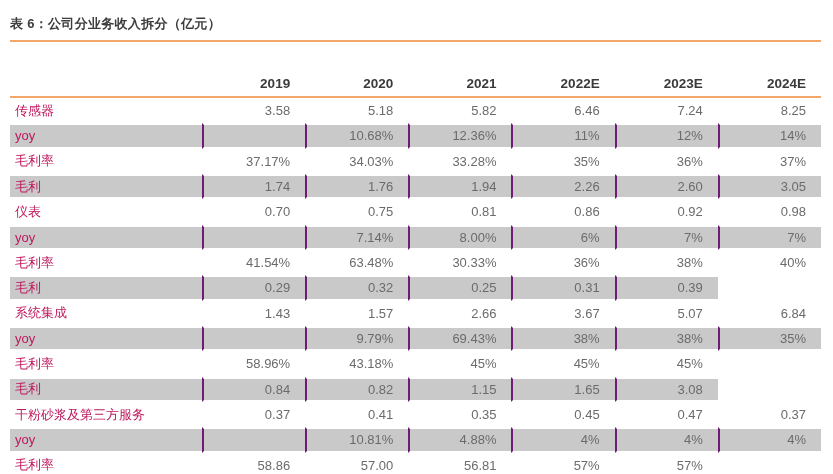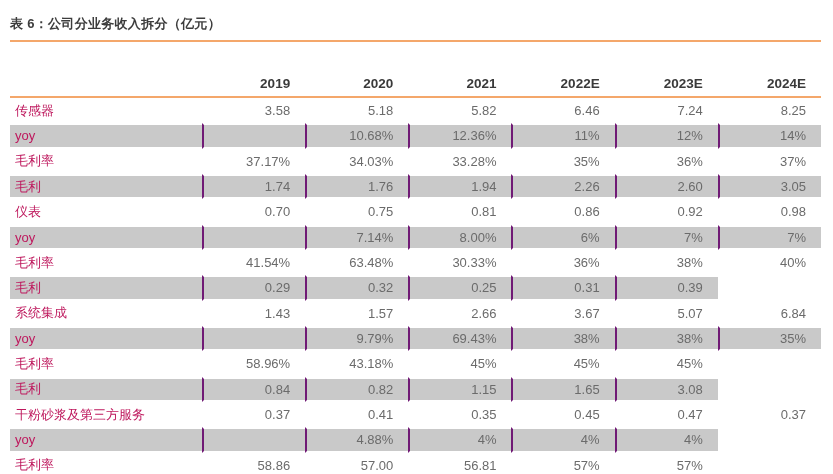--- a/index.html
+++ b/index.html
@@ -194,20 +194,21 @@
           <div class="cell">0.37</div>
           <div class="cell">0.41</div>
           <div class="cell">0.35</div>
           <div class="cell">0.45</div>
           <div class="cell">0.47</div>
           <div class="cell">0.37</div>
         </div>
         <div class="grid row shaded">
           <div class="cell label">yoy</div>
           <div class="cell"></div>
+          <div class="cell">10.81%</div>
           <div class="cell">4.88%</div>
           <div class="cell">4%</div>
           <div class="cell">4%</div>
           <div class="cell">4%</div>
         </div>
         <div class="grid row">
           <div class="cell label">毛利率</div>
           <div class="cell">58.86</div>
           <div class="cell">57.00</div>
           <div class="cell">56.81</div>

